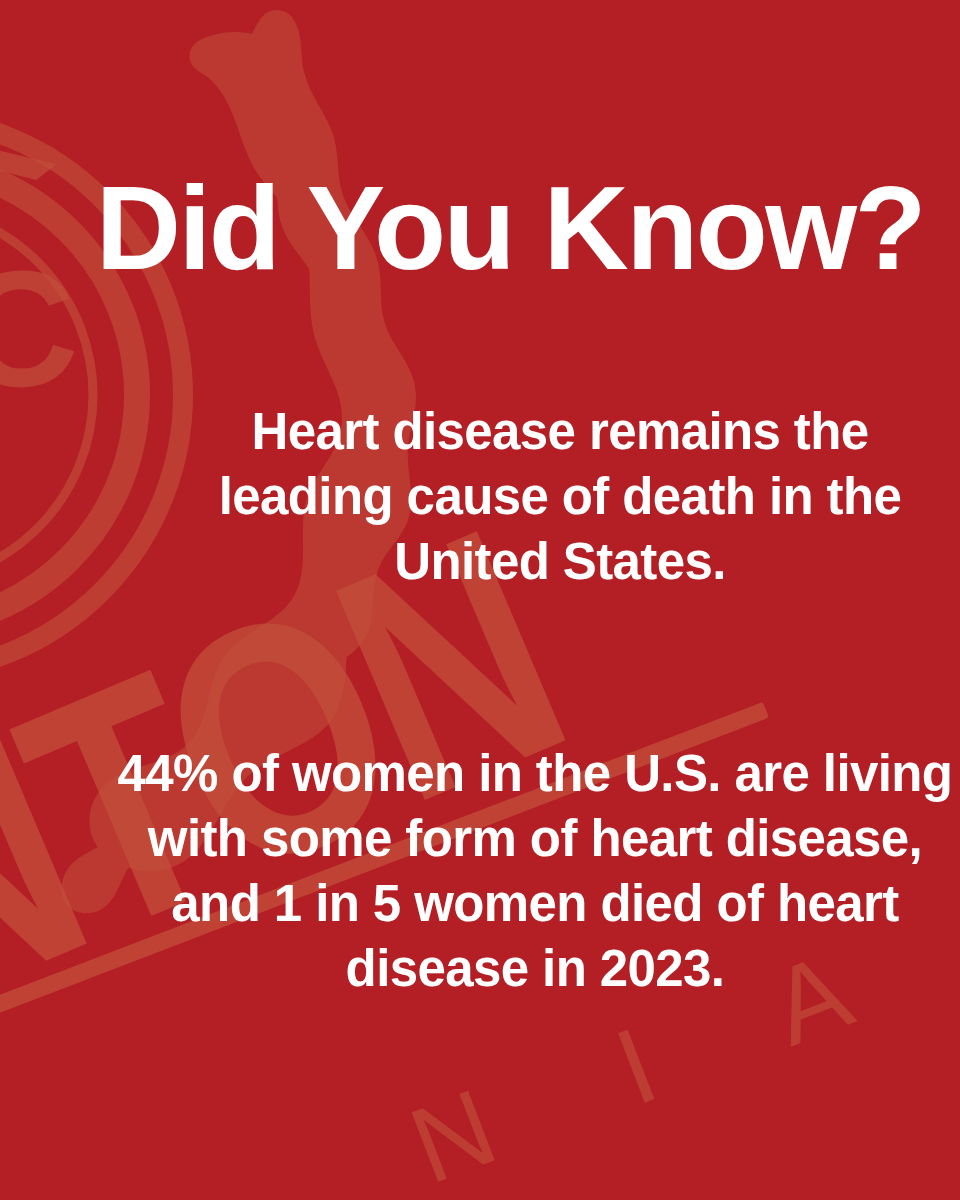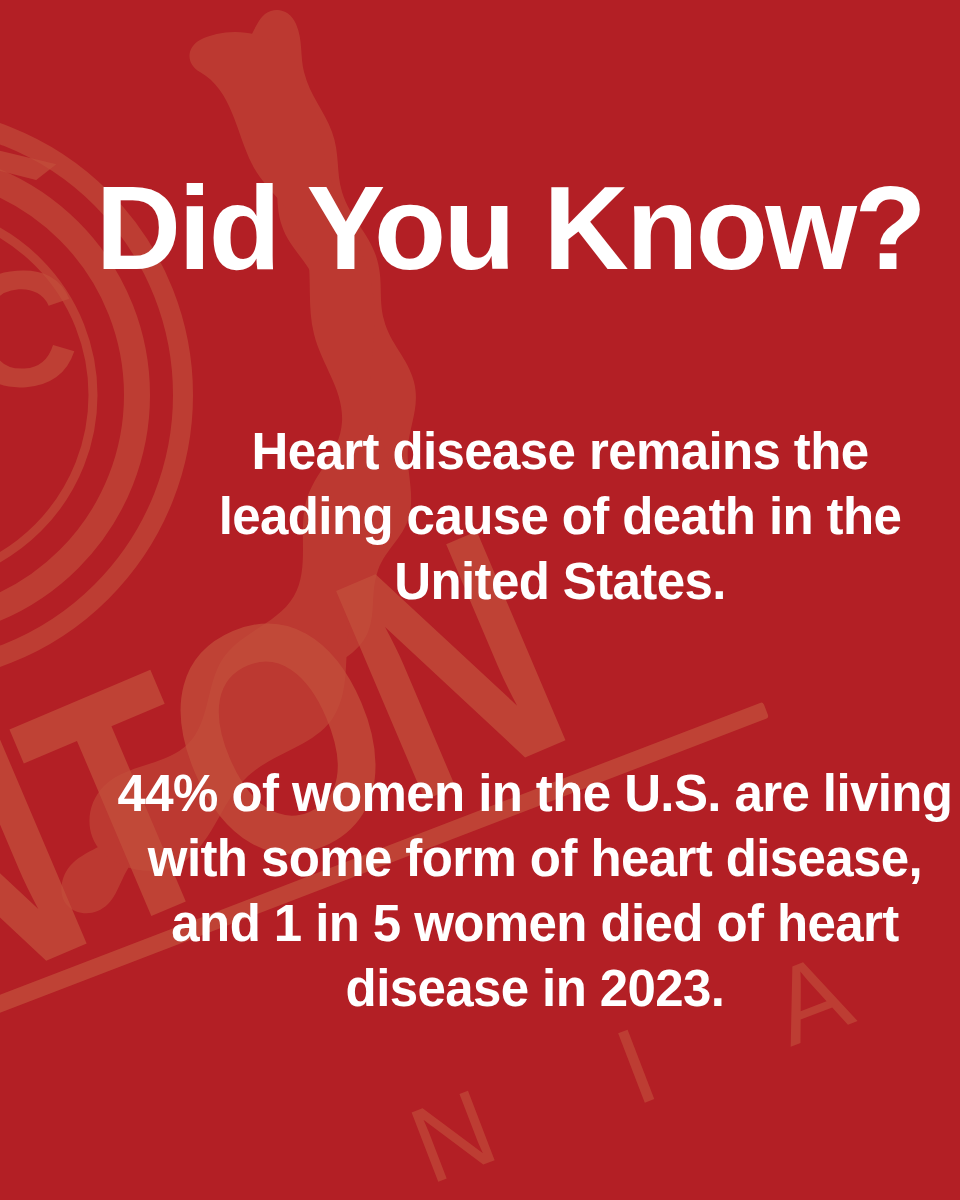--- a/index.html
+++ b/index.html
@@ -50,21 +50,21 @@
     color: #ffffff;
     font-size: 118px;
     line-height: 1.02;
     font-weight: 700;
     letter-spacing: -2.5px;
     white-space: nowrap;
   }
 
   .body-block {
     width: 800px;
-    margin-top: 52px;
+    margin-top: 32px;
     text-align: center;
     color: #ffffff;
     font-size: 51px;
     line-height: 65px;
     font-weight: 700;
     letter-spacing: -0.6px;
   }
   .body-block.second {
     margin-top: 96px;
     width: 850px;

